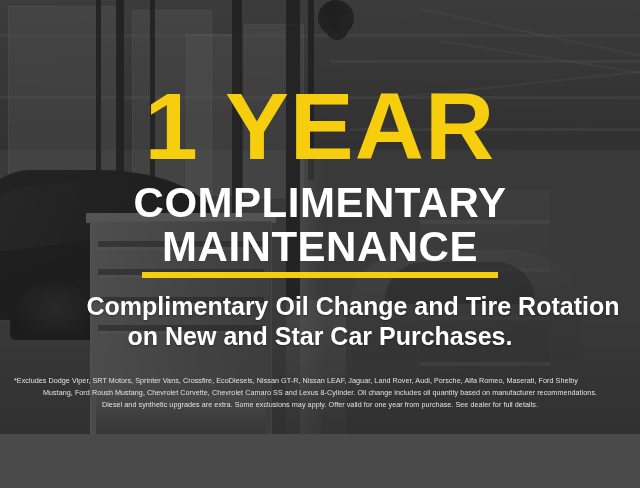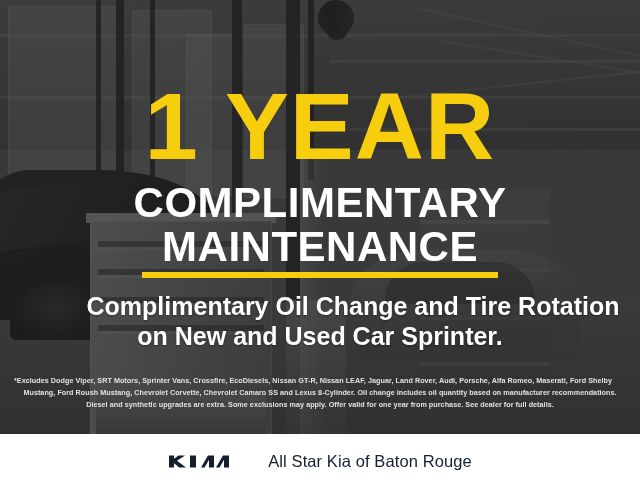--- a/index.html
+++ b/index.html
@@ -253,21 +253,20 @@
     position: absolute;
     left: 14px;
     top: 375px;
     width: 612px;
     text-align: center;
     color: #e2e2e2;
     font-family: "Liberation Sans", sans-serif;
     font-size: 7.2px;
     line-height: 11.8px;
     letter-spacing: 0.05px;
-    font-weight: bold;
   }
   .disclaimer div { white-space: nowrap; }
   .disclaimer .dl1 { text-align: left; }
 
   
   .footer {
     position: absolute;
     left: 0;
     top: 434px;
     width: 640px;
@@ -365,40 +364,24 @@
     <div class="headline">1 YEAR</div>
 
     <div class="subhead subhead-1">COMPLIMENTARY</div>
 
     <div class="subhead subhead-2">MAINTENANCE</div>
 
     <div class="divider"></div>
 
     <div class="tagline tagline-1">Complimentary Oil Change and Tire Rotation</div>
 
-    <div class="tagline tagline-2">on New and Used Car Sprinter.</div>
+    <div class="tagline tagline-2">on New and Star Car Purchases.</div>
 
     <div class="disclaimer">
       <div class="dl1">*Excludes Dodge Viper, SRT Motors, Sprinter Vans, Crossfire, EcoDiesels, Nissan GT-R, Nissan LEAF, Jaguar, Land Rover, Audi, Porsche, Alfa Romeo, Maserati, Ford Shelby</div>
       <div>Mustang, Ford Roush Mustang, Chevrolet Corvette, Chevrolet Camaro SS and Lexus 8-Cylinder. Oil change includes oil quantity based on manufacturer recommendations.</div>
       <div>Diesel and synthetic upgrades are extra. Some exclusions may apply. Offer valid for one year from purchase. See dealer for full details.</div>
     </div>
 
   </div>
 
-  <div class="footer">
-    <span>
-      <svg class="kia-logo" viewBox="0 0 148 38" xmlns="http://www.w3.org/2000/svg" aria-hidden="true">
-        <g fill="#141E2D">
-
-          <path d="M2 7 L2 31 L12 31 L12 22.5 L22.5 31 L36 31 L18 17.5 L34 7 L21 7 L12 13.6 L12 7 Z"></path>
-
-          <path d="M44 7 L56 7 L56 31 L44 31 Z"></path>
-
-          <path d="M66 31 L80 7 L92 7 L92 31 L82 31 L82 15.5 L73 31 Z"></path>
-          <path d="M96 31 L110 7 L122 7 L122 31 L112 31 L112 15.5 L103 31 Z"></path>
-        </g>
-      </svg>
-    </span>
-    <span class="dealer-name">All Star Kia of Baton Rouge</span>
-  </div>
 
 </div>
 
 </body></html>

